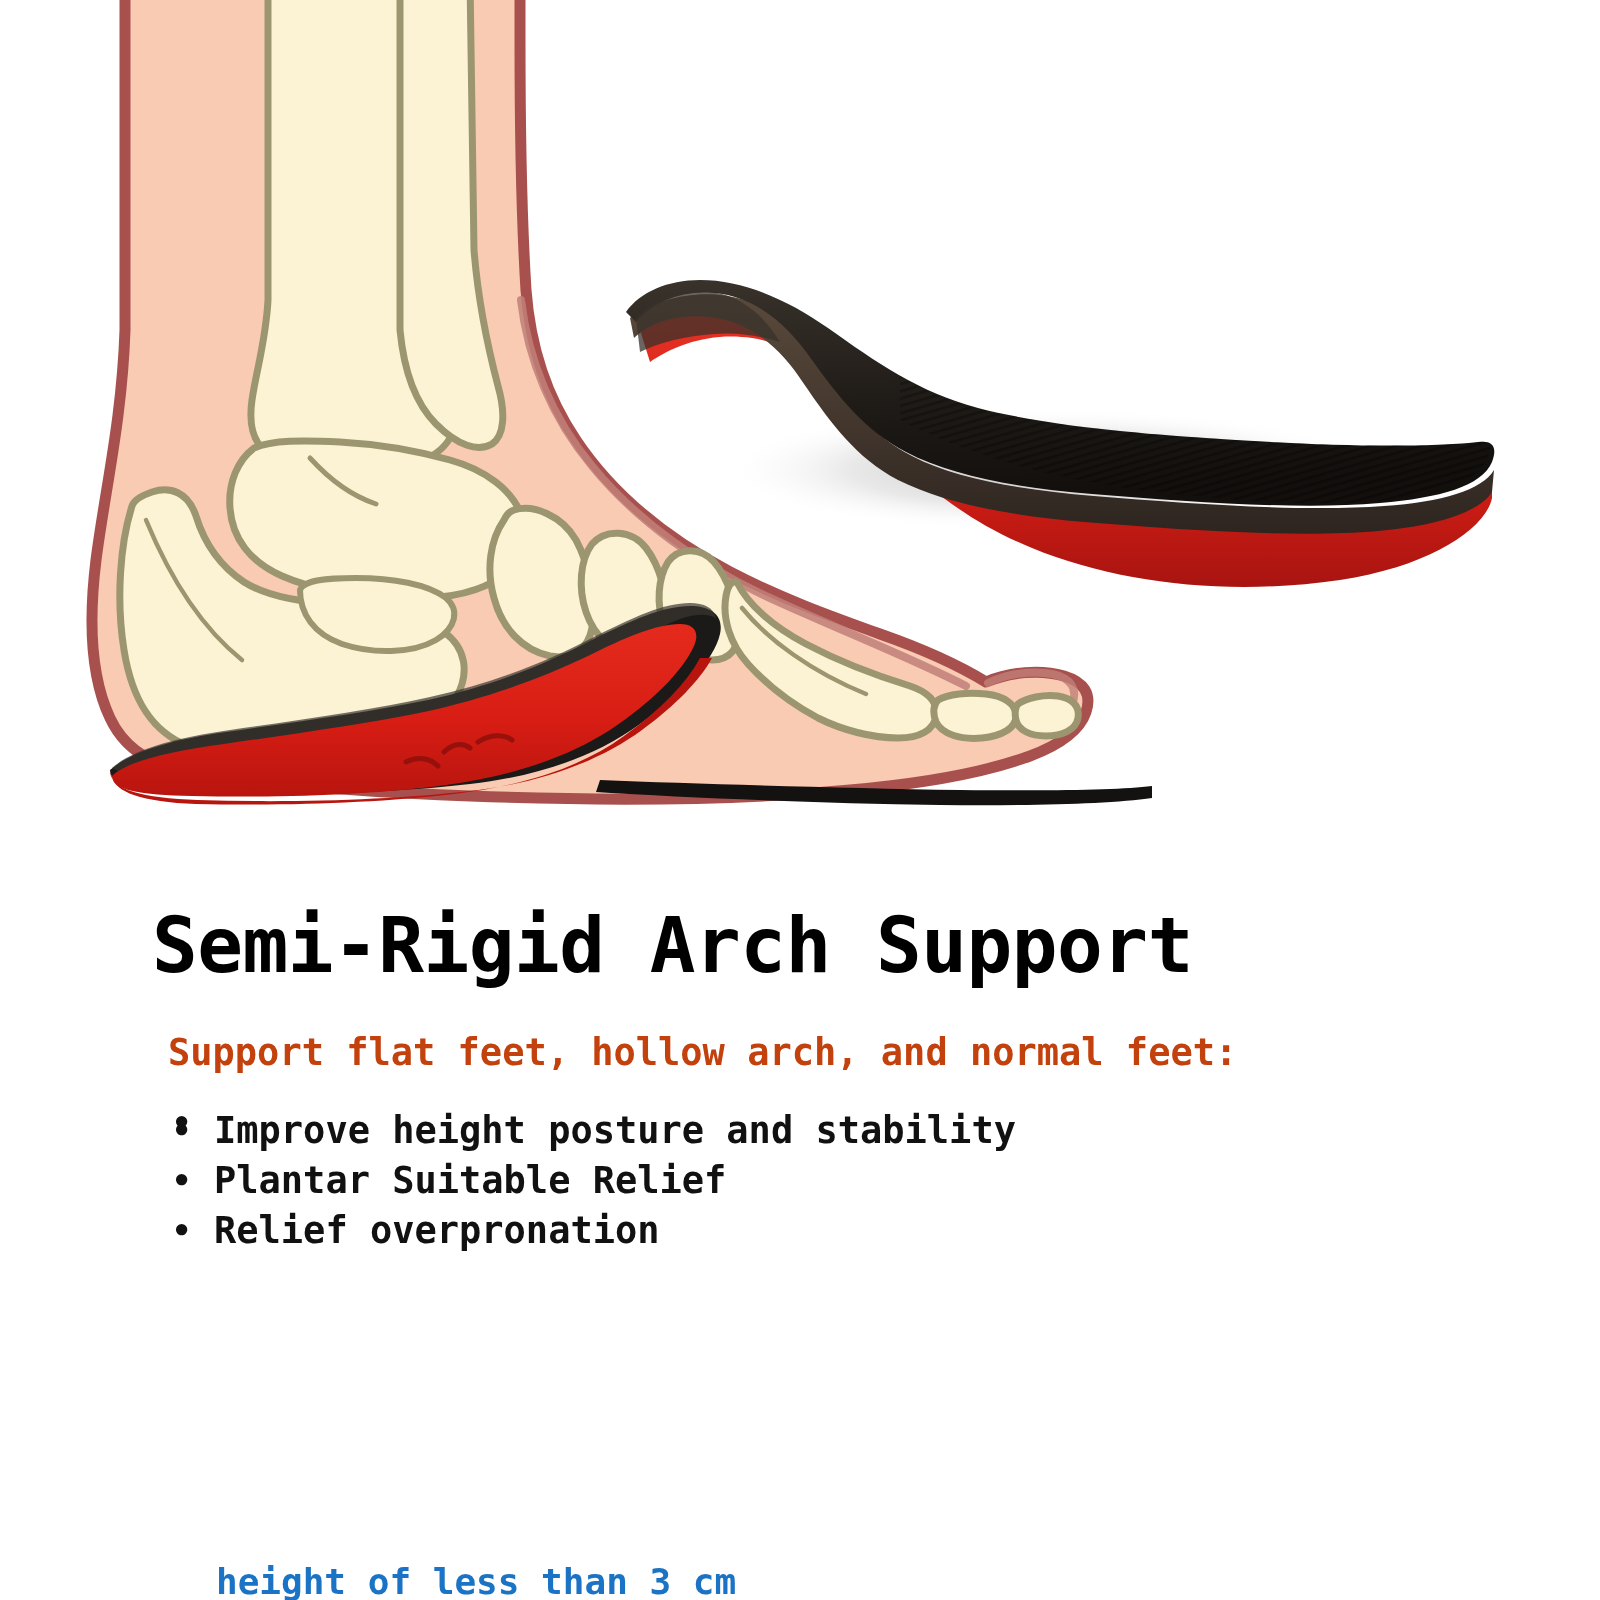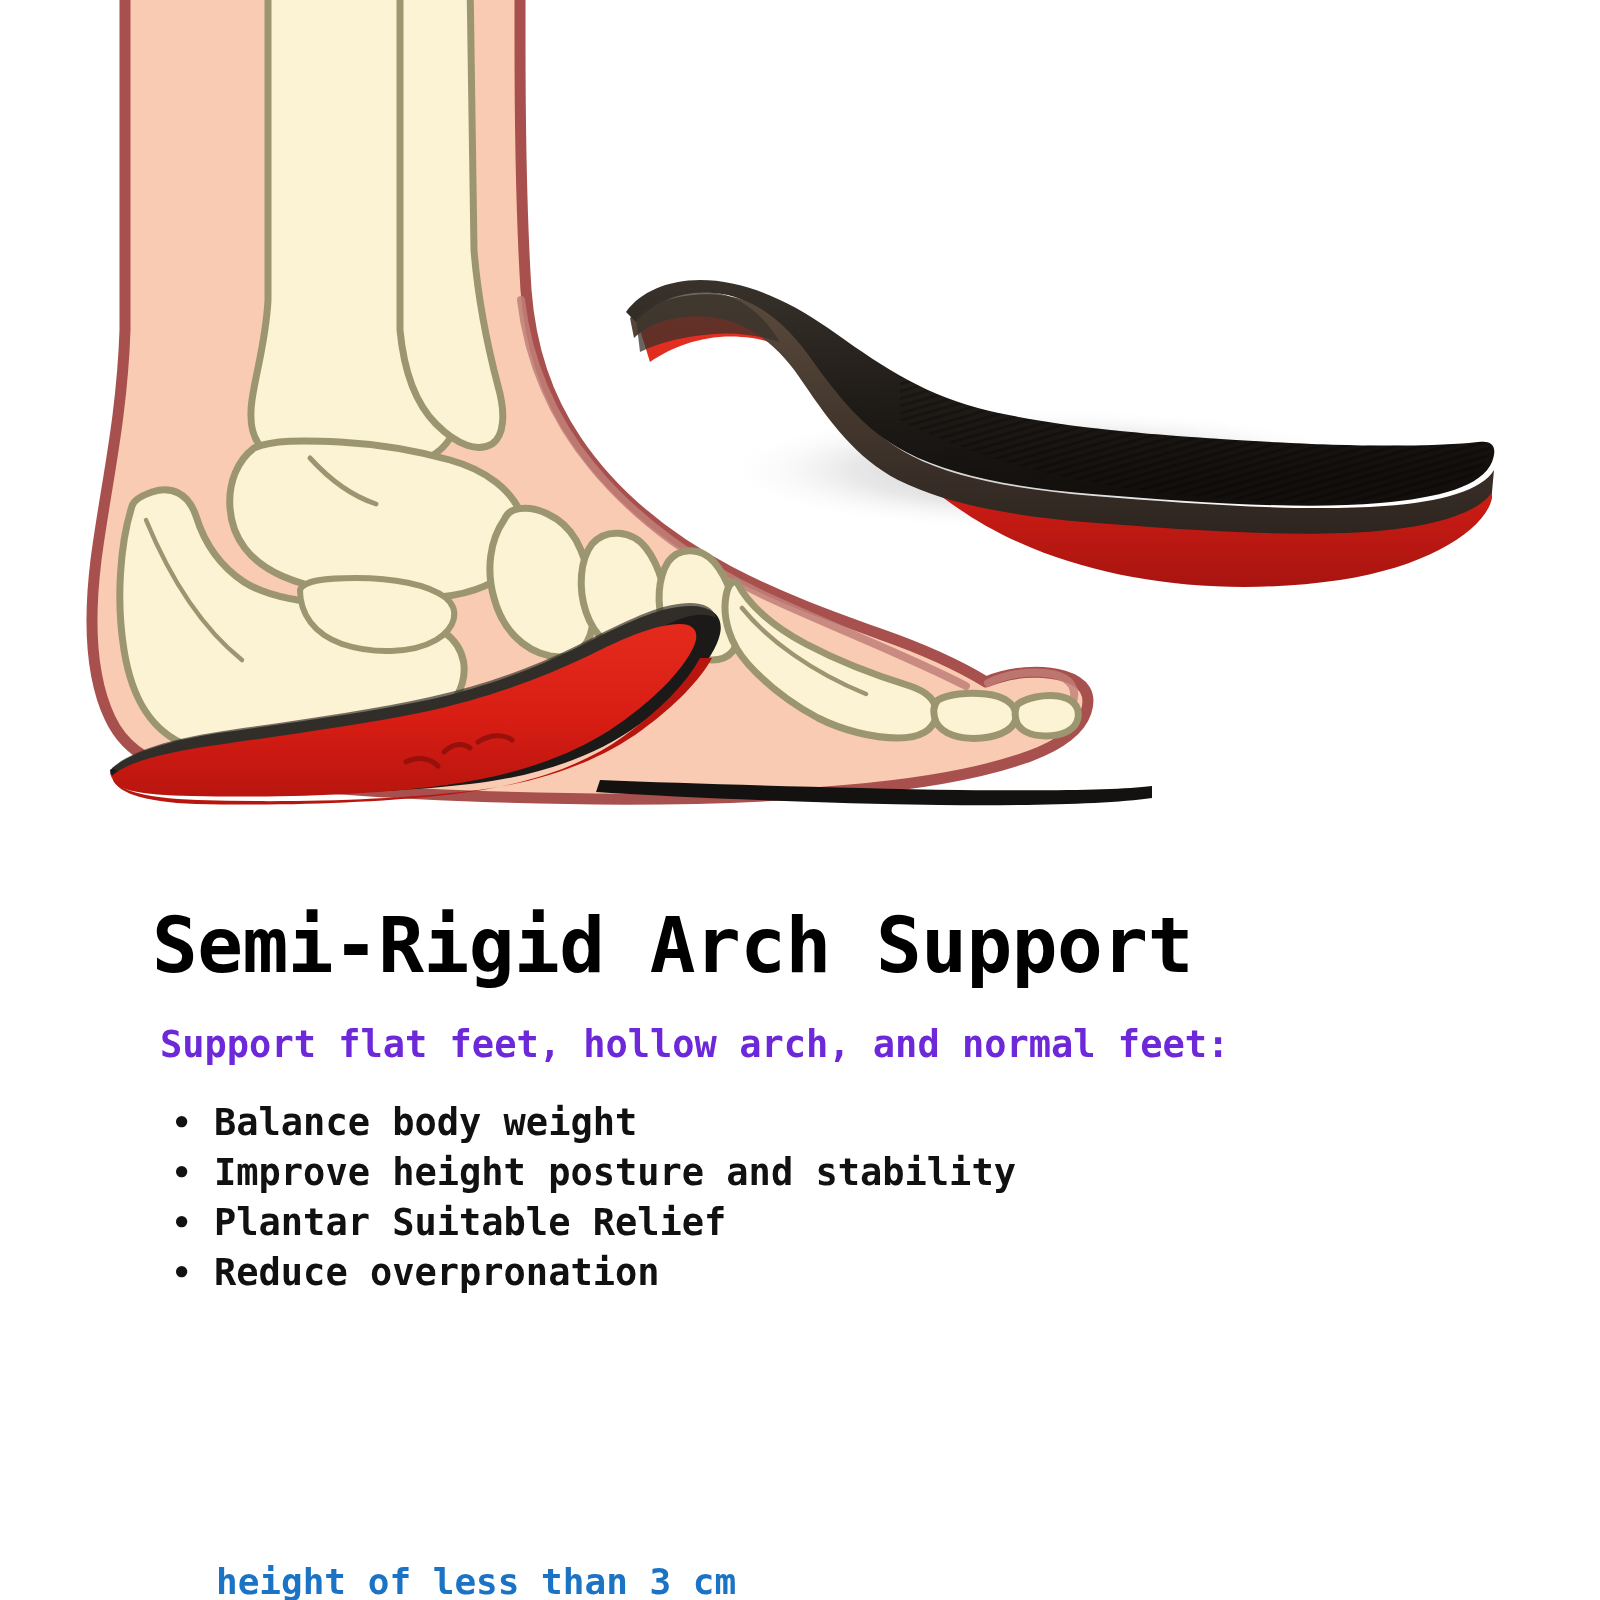--- a/index.html
+++ b/index.html
@@ -50,26 +50,26 @@
     line-height: 1;
     letter-spacing: -0.5px;
     color: #000000;
     white-space: nowrap;
   }
 
   #subtitle {
     position: absolute;
     left: 160px;
     top: 146px;
-    margin: 0;
+    margin: 8px;
     font-family: "DejaVu Sans Mono", monospace;
     font-weight: bold;
     font-size: 37px;
     line-height: 1;
-    color: #6d28d9;
+    color: #c2410c;
     white-space: nowrap;
   }
 
   #benefits {
     position: absolute;
     left: 164px;
     top: 222px;
     margin: 0;
     padding: 0;
     list-style: none;
@@ -422,33 +422,32 @@
 
   <div id="textblock">
 
     <h1 id="title">Semi-Rigid Arch Support</h1>
 
     <p id="subtitle">Support flat feet, hollow arch, and normal feet:</p>
 
     <ul id="benefits">
       <li>
         <span class="bullet">•</span>
-        <span>Balance body weight</span>
       </li>
       <li>
         <span class="bullet">•</span>
         <span>Improve height posture and stability</span>
       </li>
       <li>
         <span class="bullet">•</span>
         <span>Plantar Suitable Relief</span>
       </li>
       <li>
         <span class="bullet">•</span>
-        <span>Reduce overpronation</span>
+        <span>Relief overpronation</span>
       </li>
     </ul>
 
     <p id="footnote" style="color: rgb(26, 115, 196);">
       <br>
       <span class="line2">height of less than 3 cm</span>
     </p>
   </div>
 </div>
 

